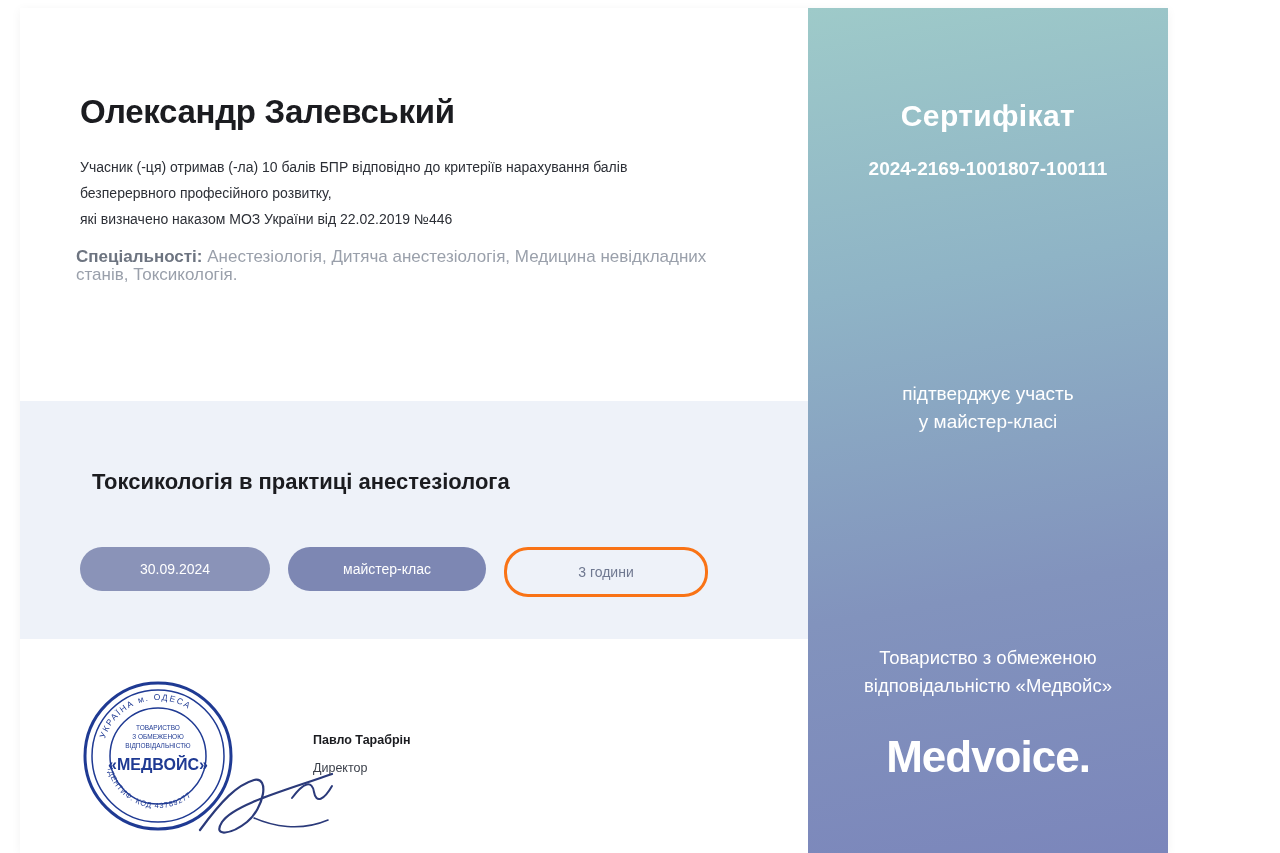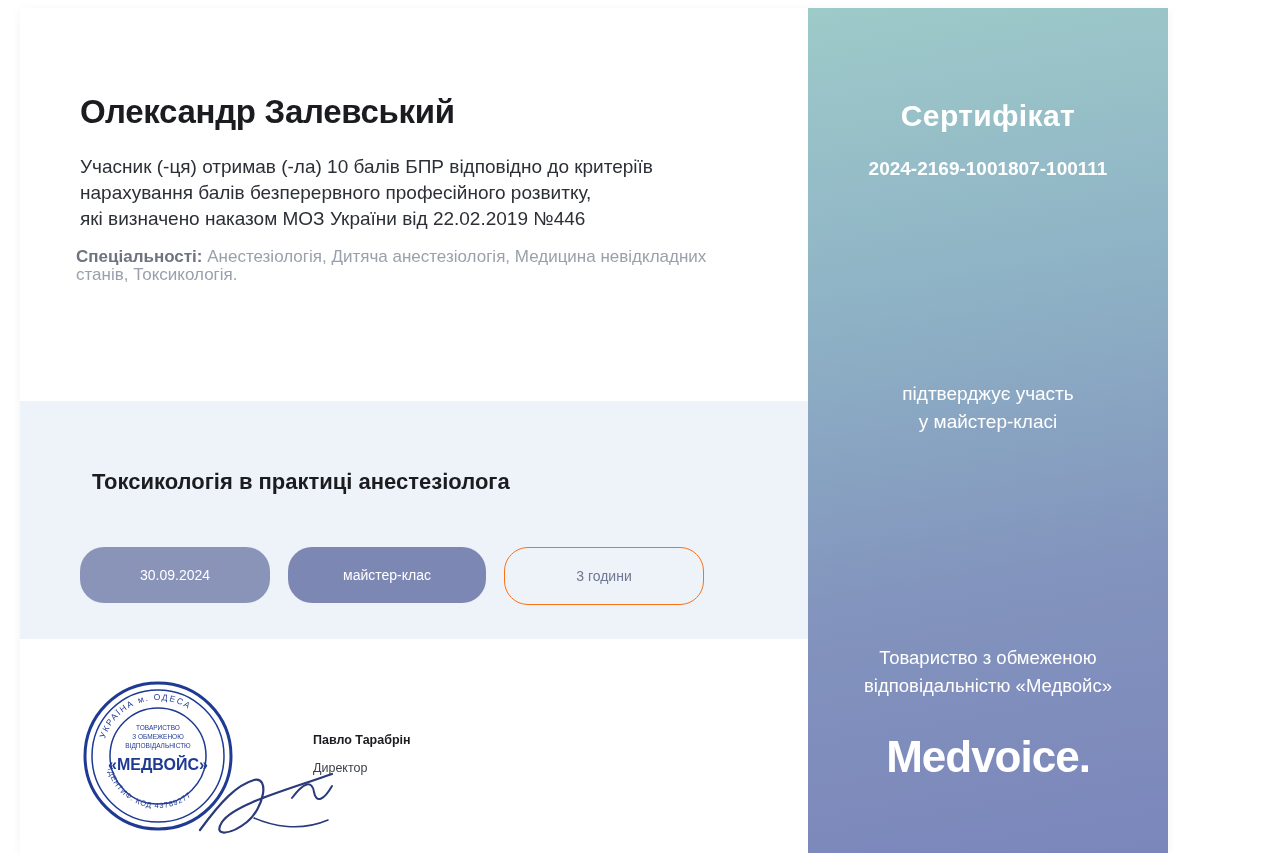--- a/index.html
+++ b/index.html
@@ -49,21 +49,21 @@
     font-weight: bold;
     color: #1b1c20;
     letter-spacing: -0.3px;
   }
 
   .description {
     position: absolute;
     left: 60px;
     top: 146px;
     width: 640px;
-    font-size: 19px;
+    font-size: 14px;
     line-height: 26px;
     color: #2c2f36;
   }
 
   .specialties {
     position: absolute;
     left: 56px;
     top: 240px;
     width: 680px;
     font-size: 17px;
@@ -96,37 +96,37 @@
 
   .pills {
     position: absolute;
     left: 60px;
     top: 146px;
     display: flex;
     gap: 18px;
   }
 
   .pill {
-    height: 56px;
+    height: 44px;
     border-radius: 24px;
     display: flex;
     align-items: center;
     justify-content: center;
     font-size: 14px;
     color: #ffffff;
     background: #8a93b8;
     padding: 0 10px;
   }
   .pill.date { width: 170px; }
   .pill.kind { width: 178px; background: #7d87b3; }
   .pill.hours {
     width: 178px;
     background: transparent;
     color: #6f7890;
-    border: 1px solid #f97316;
+    border: 3px solid #f97316;
   }
 
   
   .stamp-wrap {
     position: absolute;
     left: 62px;
     top: 672px;
     width: 160px;
     height: 160px;
   }

